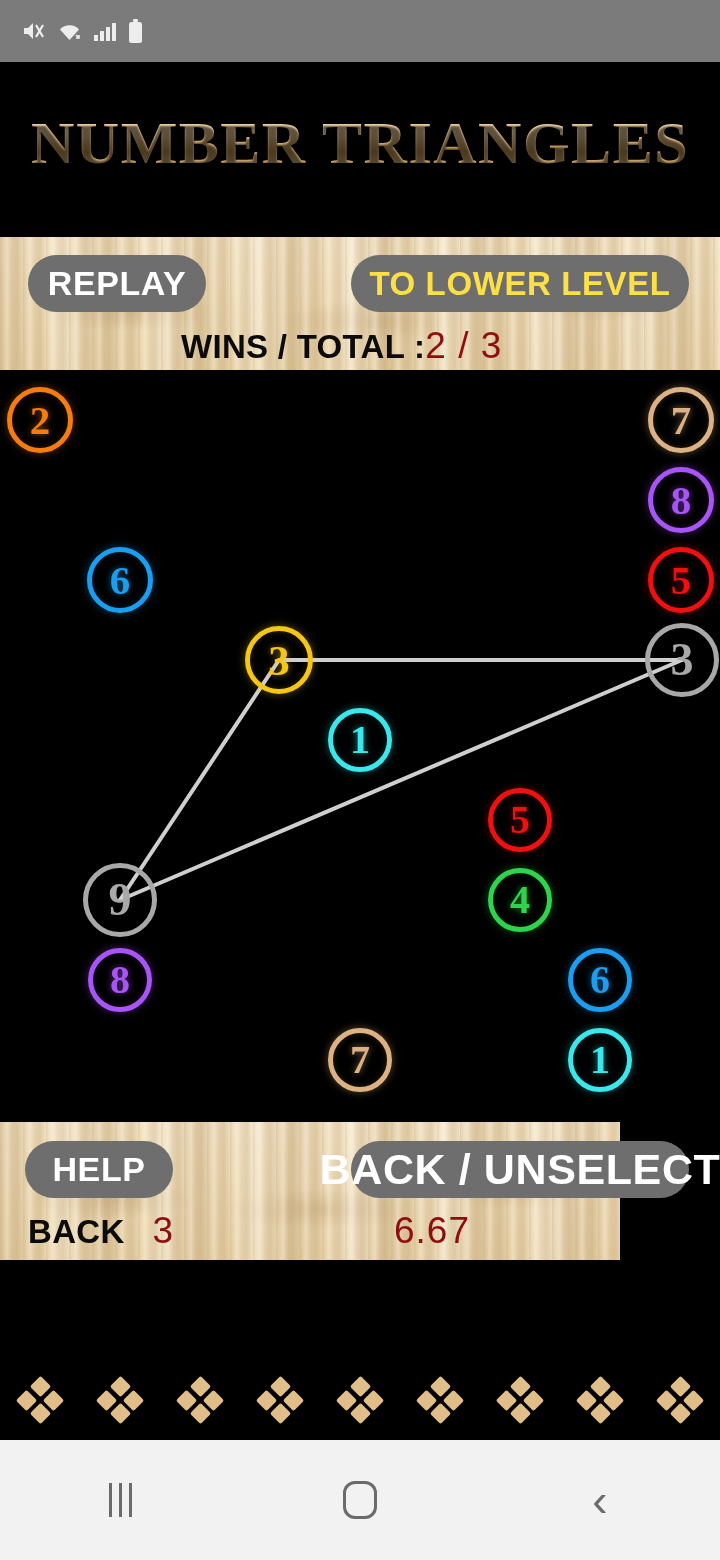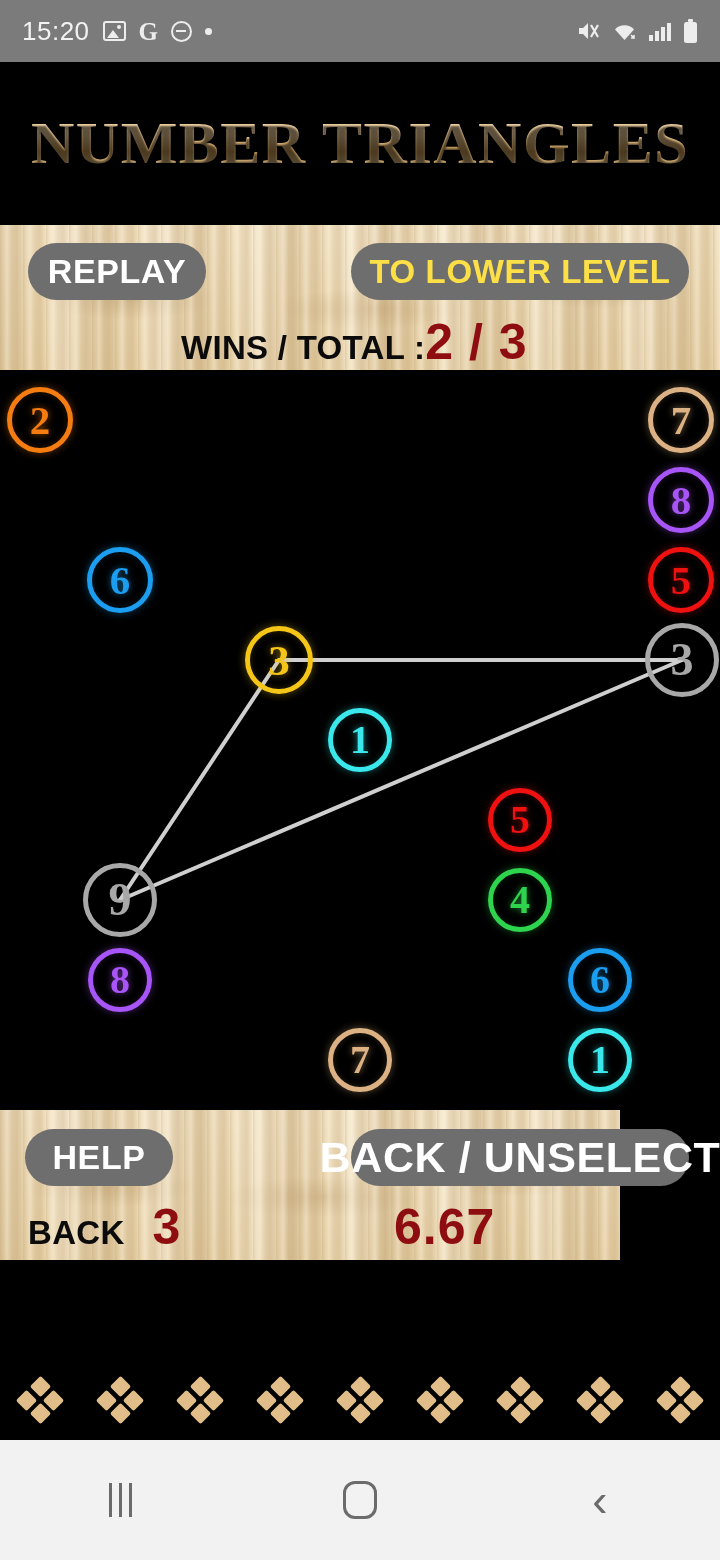--- a/index.html
+++ b/index.html
@@ -70,20 +70,21 @@
   
   .wood {
     background-color:#ecd9b4;
     background-image:
       repeating-linear-gradient(90deg, rgba(190,158,110,.28) 0px, rgba(190,158,110,0) 3px, rgba(255,246,227,.35) 7px, rgba(190,158,110,.18) 12px, rgba(190,158,110,.30) 17px, rgba(236,217,180,0) 23px),
       repeating-linear-gradient(90deg, rgba(160,126,76,.18) 0px, rgba(160,126,76,0) 41px, rgba(255,250,238,.4) 62px, rgba(160,126,76,.15) 96px),
       radial-gradient(ellipse 120px 28px at 18% 52%, rgba(176,140,90,.35), rgba(176,140,90,0) 70%),
       radial-gradient(ellipse 140px 30px at 52% 58%, rgba(176,140,90,.30), rgba(176,140,90,0) 70%),
       radial-gradient(ellipse 110px 26px at 83% 46%, rgba(176,140,90,.30), rgba(176,140,90,0) 70%),
       linear-gradient(180deg,#f0e0c0,#e6d0a6);
+    margin-top: 12px;
   }
   .topbar {
     position:absolute; left:0; top:225px; width:720px; height:145px;
   }
   .bottombar {
     position:absolute; left:0; top:1110px; width:620px; height:150px;
   }
 
   .btn {
     position:absolute;
@@ -101,21 +102,21 @@
   #back-btn   { left:351px; top:19px; width:338px; height:57px; font-size:43px; }
 
   .statline {
     position:absolute; display:flex; align-items:baseline; white-space:nowrap;
   }
   .stat-label {
     color:#0b0b0b; font-size:33px; font-weight:bold; letter-spacing:.3px;
     font-family:"Liberation Sans", sans-serif;
   }
   .stat-value {
-    color:#8e0d10; font-size:50px; font-weight:700; letter-spacing:1px;
+    color:#8e0d10; font-size:37px; font-weight:400; letter-spacing:1px;
     font-family:"Liberation Sans", sans-serif;
   }
   #wins-line  { left:181px; top:88px; }
   #level-line { left:28px; top:88px; gap:28px; }
   #score-line { left:394px; top:88px; gap:28px; }
 
   
   .board {
     position:absolute; left:0; top:370px; width:720px; height:740px;
     background:#000; overflow:hidden;
@@ -155,27 +156,20 @@
   .nav-recent span { display:block; width:3px; height:34px; background:#6b6b6b; }
   .nav-home { width:34px; height:38px; border:3px solid #6b6b6b; border-radius:12px; }
   .nav-back { font-size:46px; color:#6b6b6b; font-family:"Liberation Sans", sans-serif; line-height:1; }
 </style>
 </head>
 <body>
 
 <div id="screen">
 
   <div class="statusbar">
-    <div class="sb-left">
-      <span class="sb-time">15:20</span>
-      <span class="sb-ico ico-photo"></span>
-      <span class="sb-ico ico-g">G</span>
-      <span class="sb-ico ico-dnd"></span>
-      <span class="sb-ico ico-dot"></span>
-    </div>
     <div class="sb-right">
       <span class="sb-ico ico-mute">
         <svg width="24" height="22" viewBox="0 0 24 22">
           <path d="M2 8 h4 l5 -5 v16 l-5 -5 H2 z" fill="#ededed"></path>
           <path d="M14 5 l7 12 M21 5 l-7 12" stroke="#ededed" stroke-width="2.2" fill="none"></path>
         </svg>
       </span>
       <span class="sb-ico ico-wifi">
         <svg width="25" height="21" viewBox="0 0 25 21">
           <path d="M12.5 19 L3 8.5 a13 13 0 0 1 19 0 z" fill="#ededed"></path>

